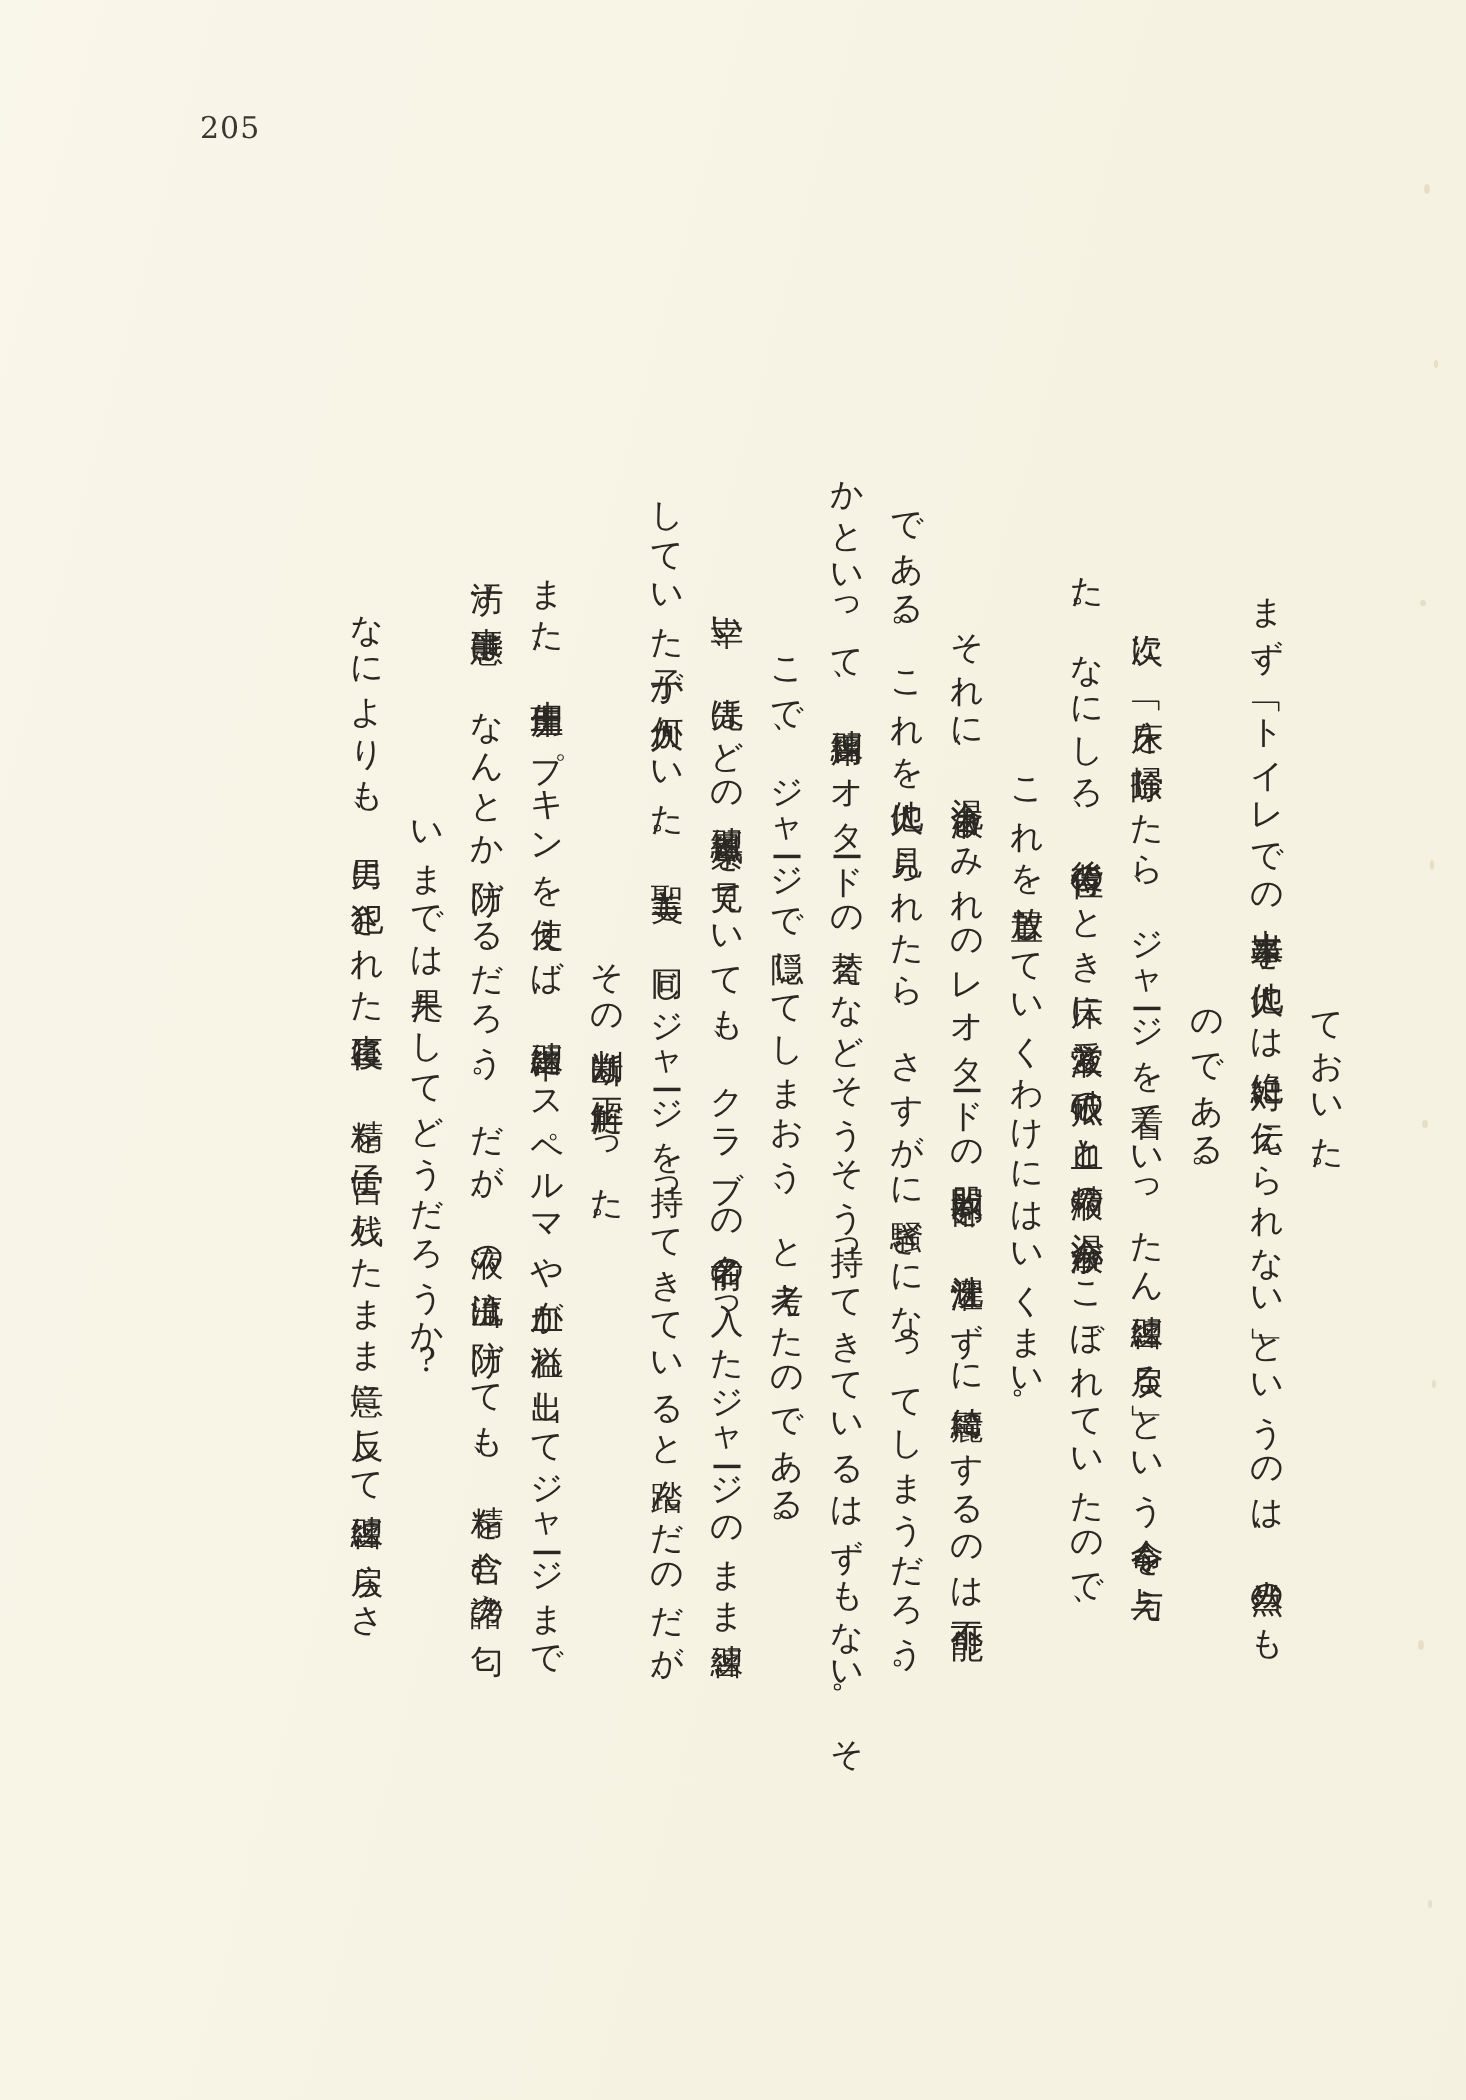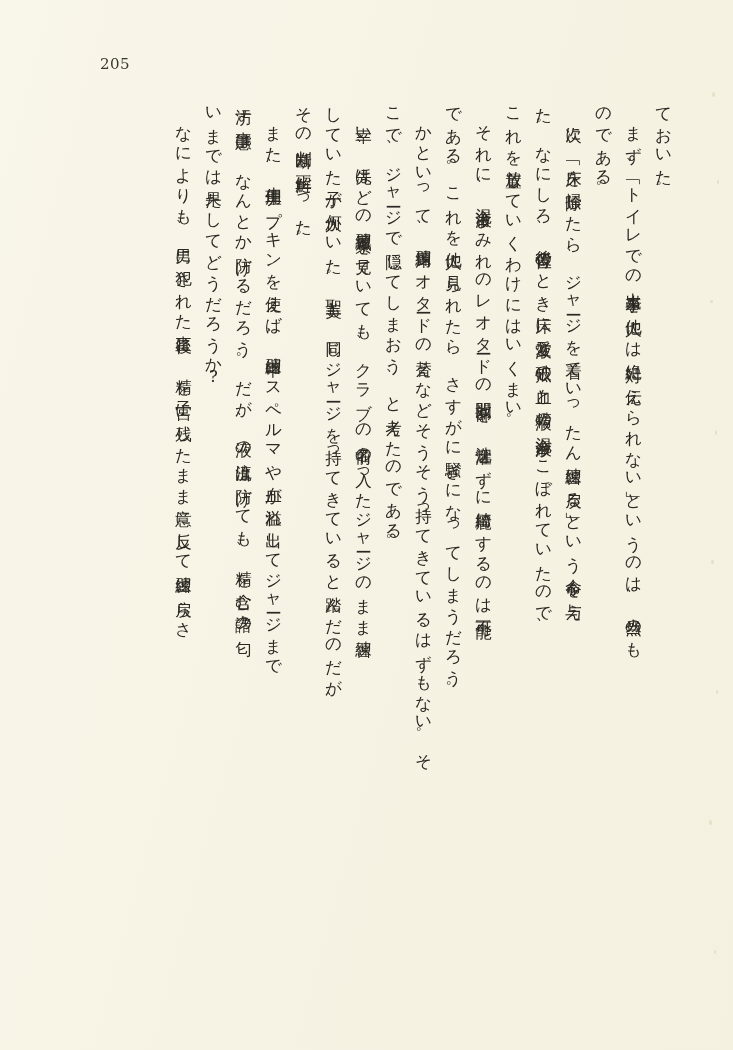--- a/index.html
+++ b/index.html
@@ -12,20 +12,21 @@
     background: #f7f4e6;
     font-family: "DejaVu Serif", "Liberation Serif", serif;
     overflow: hidden;
   }
   #page {
     position: relative;
     width: 733px;
     height: 1050px;
     background: #f8f5e8;
     box-sizing: border-box;
+    text-align: center;
   }
   
   #page::before {
     content: "";
     position: absolute;
     inset: 0;
     background: linear-gradient(105deg, #f9f6ea 0%, #f7f3e4 45%, #f5f1e0 100%);
     pointer-events: none;
   }
   #page-number {

